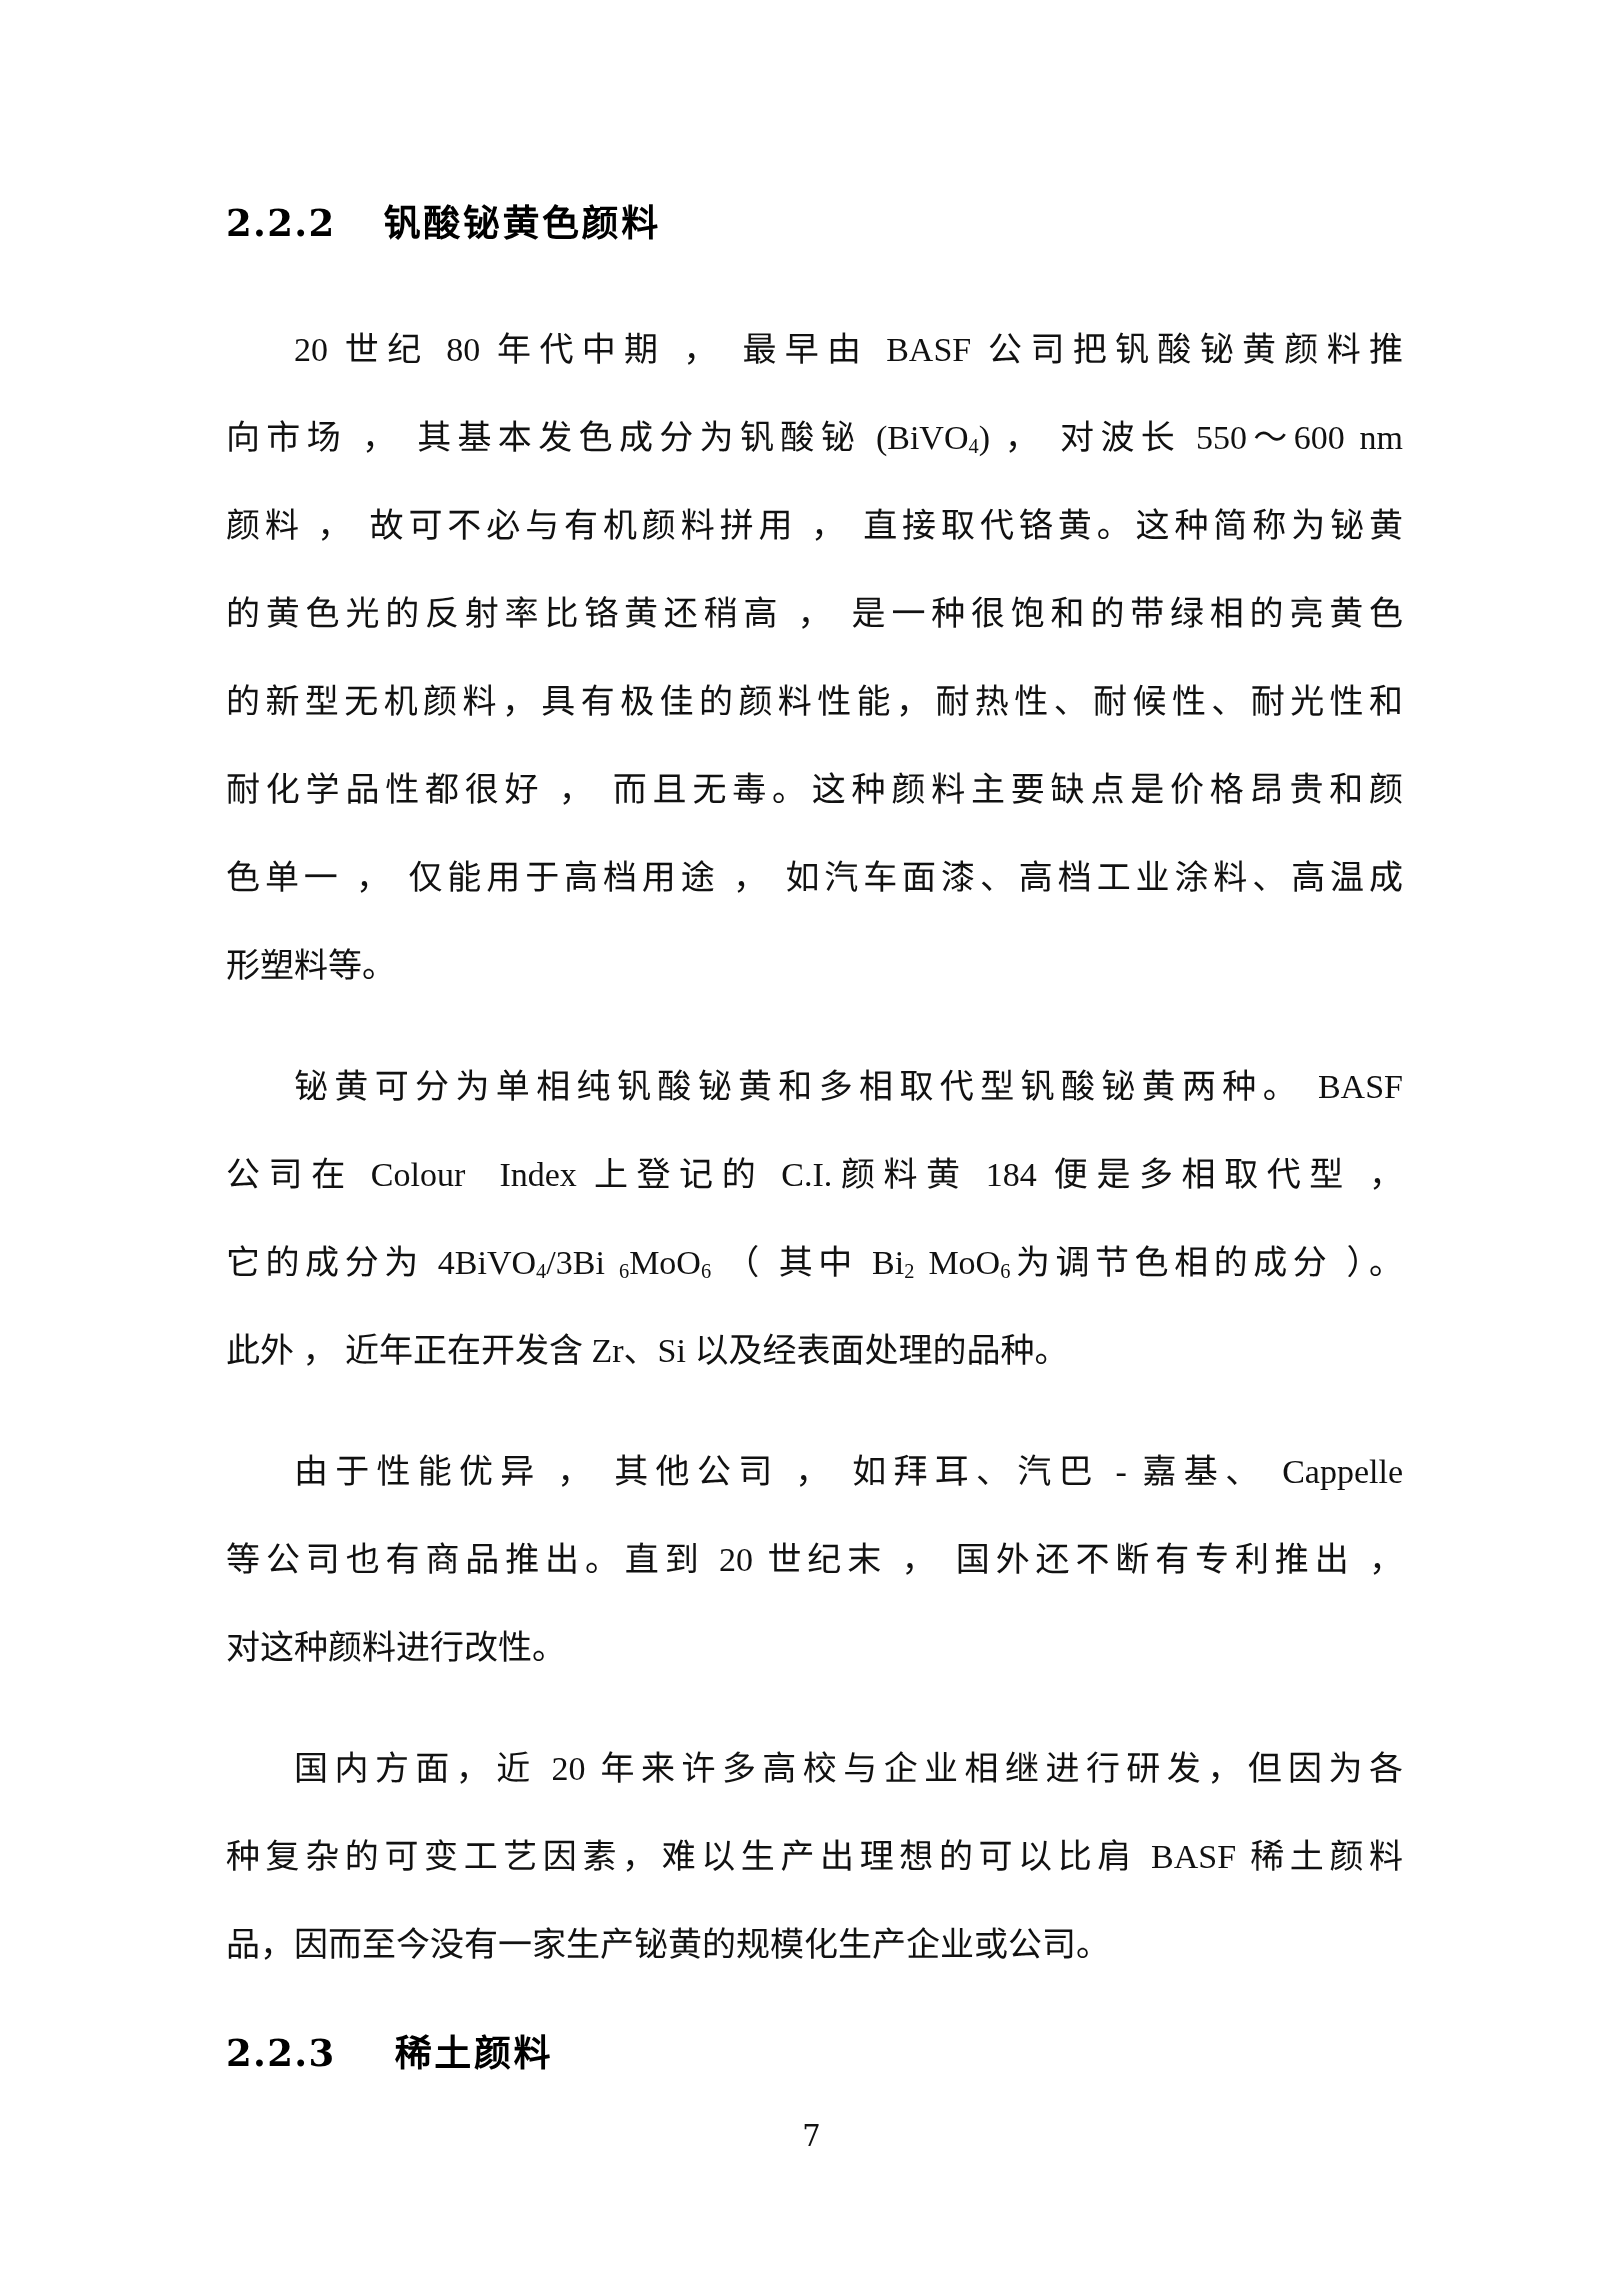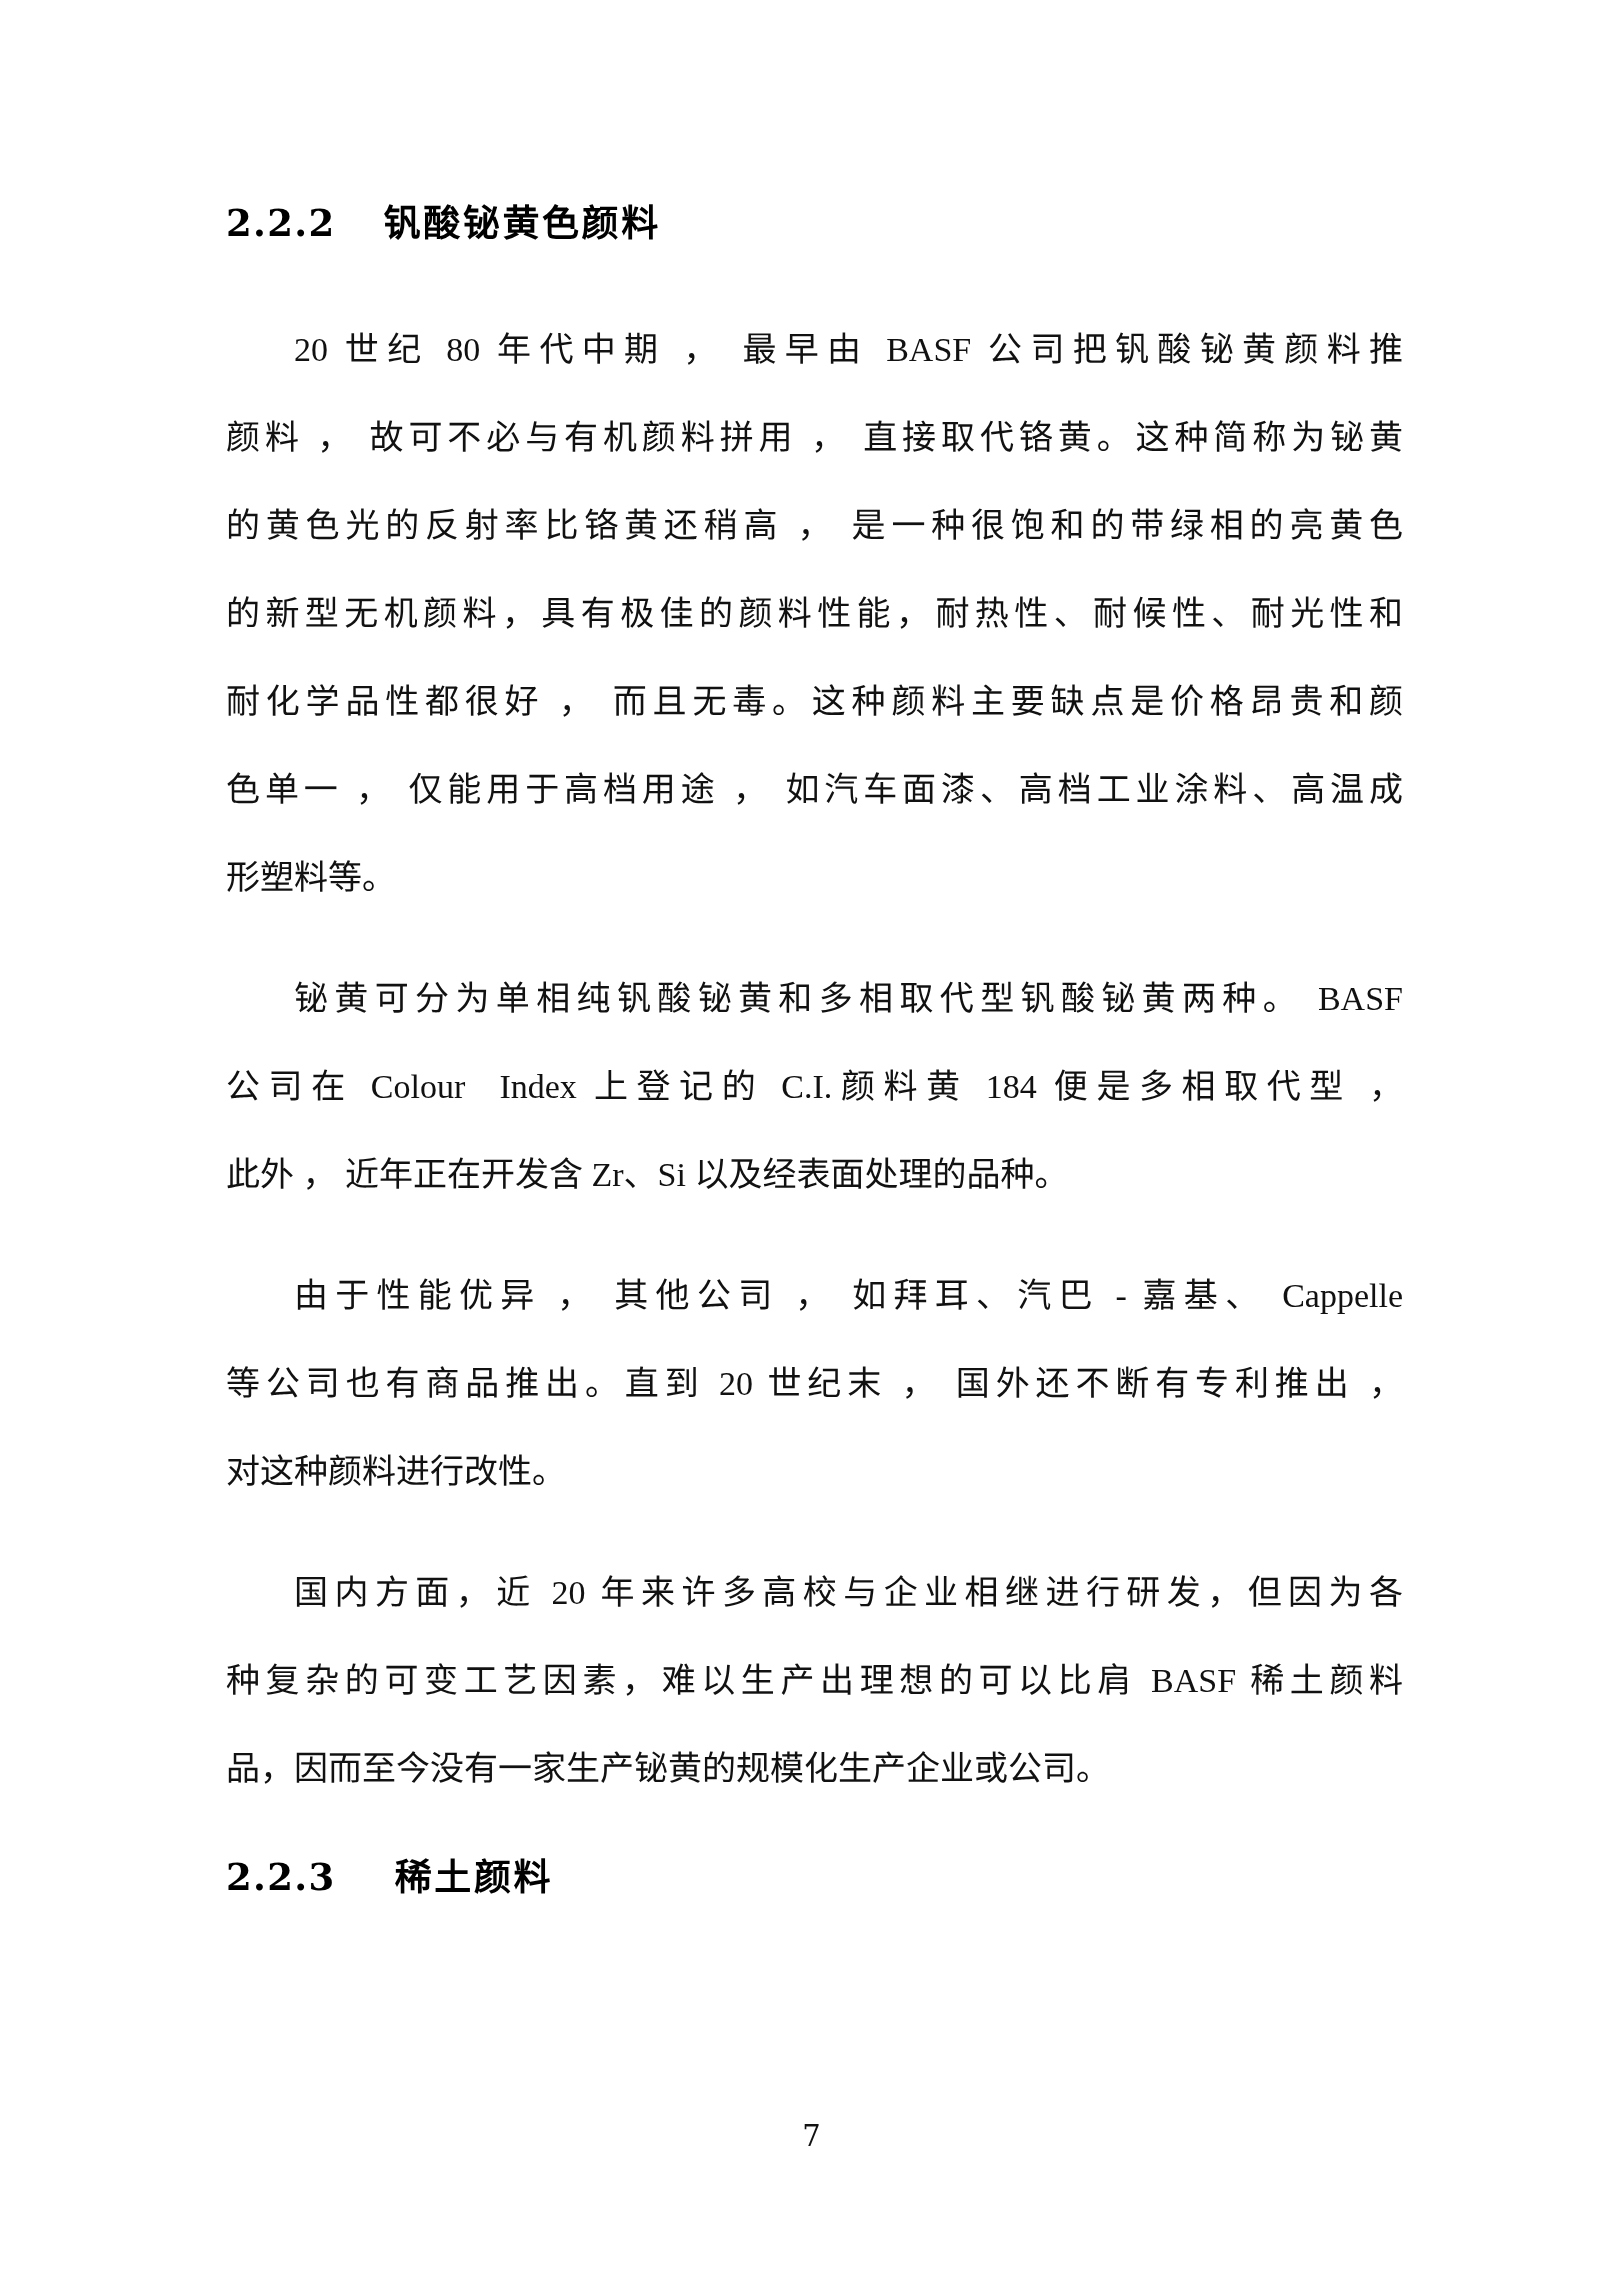--- a/index.html
+++ b/index.html
@@ -84,31 +84,33 @@
 <body>
 
 <div class="page">
 
   <h2 class="section-heading">
     <span class="sec-num">2.2.2</span><span class="sec-title">钒酸铋黄色颜料</span>
   </h2>
 
   <div class="para">
     <div class="line first">20 世纪 80 年代中期 ， 最早由 BASF 公司把钒酸铋黄颜料推</div>
+    <div class="line"><span>向市场 ， 其基本发色成分为钒酸铋 (BiVO</span><sub>4</sub><span>) ， 对波长 550～600 nm</span></div>
     <div class="line">颜料 ， 故可不必与有机颜料拼用 ， 直接取代铬黄。这种简称为铋黄</div>
     <div class="line">的黄色光的反射率比铬黄还稍高 ， 是一种很饱和的带绿相的亮黄色</div>
     <div class="line">的新型无机颜料，具有极佳的颜料性能，耐热性、耐候性、耐光性和</div>
     <div class="line">耐化学品性都很好 ， 而且无毒。这种颜料主要缺点是价格昂贵和颜</div>
     <div class="line">色单一 ， 仅能用于高档用途 ， 如汽车面漆、高档工业涂料、高温成</div>
     <div class="line last">形塑料等。</div>
   </div>
 
   <div class="para">
     <div class="line first">铋黄可分为单相纯钒酸铋黄和多相取代型钒酸铋黄两种。 BASF</div>
     <div class="line">公司在 Colour&nbsp; Index 上登记的 C.I.颜料黄 184 便是多相取代型 ，</div>
+    <div class="line"><span>它的成分为 4BiVO</span><sub>4</sub><span>/3Bi </span><sub>6</sub><span>MoO</span><sub>6</sub><span> （ 其中 Bi</span><sub>2</sub><span> MoO</span><sub>6</sub><span>为调节色相的成分 ）。</span></div>
     <div class="line last">此外 ， 近年正在开发含 Zr、Si 以及经表面处理的品种。</div>
   </div>
 
   <div class="para">
     <div class="line first">由于性能优异 ， 其他公司 ， 如拜耳、汽巴 - 嘉基、 Cappelle</div>
     <div class="line">等公司也有商品推出。直到 20 世纪末 ， 国外还不断有专利推出 ，</div>
     <div class="line last">对这种颜料进行改性。</div>
   </div>
 
   <div class="para">

